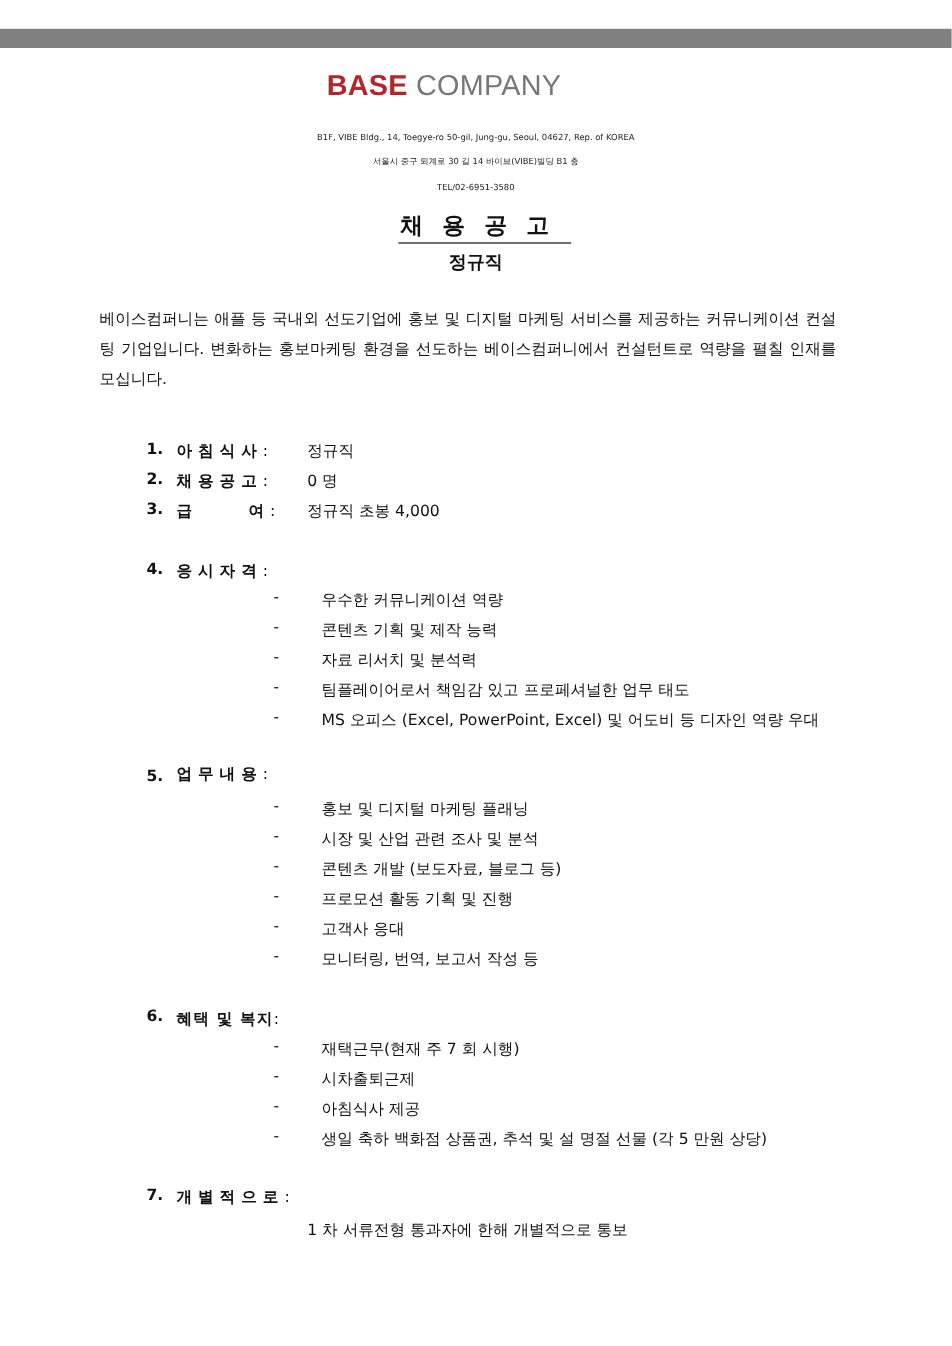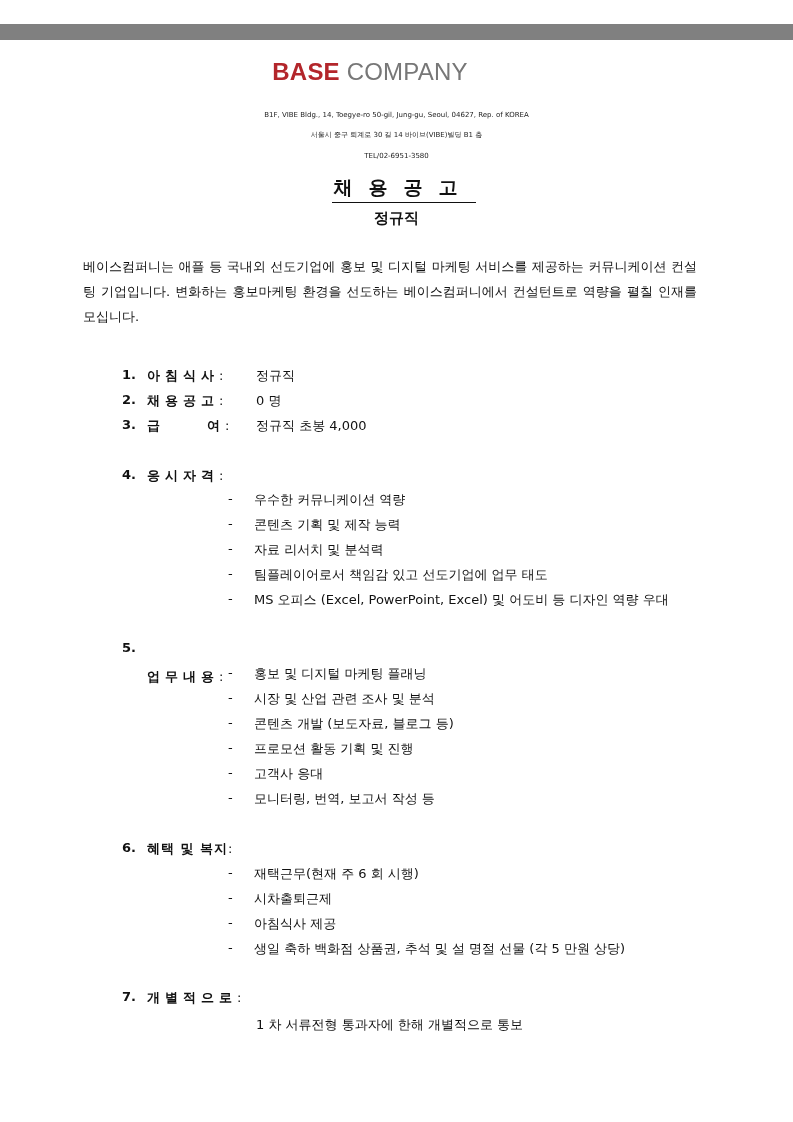--- a/index.html
+++ b/index.html
@@ -24,21 +24,21 @@
     .subtitle { position: absolute; left: 0; top: 209px; width: 793px; text-align: center; font-size: 15px; font-weight: bold; }
     .intro {
       position: absolute; left: 83px; top: 254px; width: 614px;
       font-size: 13px; line-height: 25px; text-align: justify; text-align-last: left;
     }
     .num { position: absolute; left: 122px; font-weight: bold; font-size: 13px; }
     .head { position: absolute; left: 147px; font-weight: bold; font-size: 13px; letter-spacing: 5px; white-space: nowrap; }
     .head .colon { font-weight: normal; letter-spacing: 0; }
     .val { position: absolute; left: 256px; font-size: 13px; white-space: nowrap; }
     .bul { position: absolute; left: 228px; font-size: 13px; }
-    .btxt { position: absolute; left: 254px; font-size: 13px; white-space: nowrap; }
+    .btxt { position: absolute; left: 268px; font-size: 13px; white-space: nowrap; }
   </style>
 </head>
 <body>
 
 <div class="topbar"></div>
 
 <div class="logo">
   <span class="b">BASE</span>
   <span class="c">COMPANY</span>
 </div>
@@ -74,47 +74,47 @@
 <div>
   <span class="num" style="top:467px">4.</span>
   <span class="head" style="top:467px"><span>응시자격</span><span class="colon">:</span></span>
   <span class="bul" style="top:491px">-</span>
     <span class="btxt" style="top:491px">우수한 커뮤니케이션 역량</span>
   <span class="bul" style="top:516px">-</span>
     <span class="btxt" style="top:516px">콘텐츠 기획 및 제작 능력</span>
   <span class="bul" style="top:541px">-</span>
     <span class="btxt" style="top:541px">자료 리서치 및 분석력</span>
   <span class="bul" style="top:566px">-</span>
-    <span class="btxt" style="top:566px">팀플레이어로서 책임감 있고 선도기업에 업무 태도</span>
+    <span class="btxt" style="top:566px">팀플레이어로서 책임감 있고 프로페셔널한 업무 태도</span>
   <span class="bul" style="top:591px">-</span>
     <span class="btxt" style="top:591px">MS 오피스 (Excel, PowerPoint, Excel) 및 어도비 등 디자인 역량 우대</span>
 </div>
 
 <div>
   <span class="num" style="top:640px">5.</span>
-  <span class="head" style="top:668px"><span>업무내용</span><span class="colon">:</span></span>
+  <span class="head" style="top:636px"><span>업무내용</span><span class="colon">:</span></span>
   <span class="bul" style="top:665px">-</span>
     <span class="btxt" style="top:665px">홍보 및 디지털 마케팅 플래닝</span>
   <span class="bul" style="top:690px">-</span>
     <span class="btxt" style="top:690px">시장 및 산업 관련 조사 및 분석</span>
   <span class="bul" style="top:715px">-</span>
     <span class="btxt" style="top:715px">콘텐츠 개발 (보도자료, 블로그 등)</span>
   <span class="bul" style="top:740px">-</span>
     <span class="btxt" style="top:740px">프로모션 활동 기획 및 진행</span>
   <span class="bul" style="top:765px">-</span>
     <span class="btxt" style="top:765px">고객사 응대</span>
   <span class="bul" style="top:790px">-</span>
     <span class="btxt" style="top:790px">모니터링, 번역, 보고서 작성 등</span>
 </div>
 
 <div>
   <span class="num" style="top:840px">6.</span>
   <span class="head" style="top:840px;letter-spacing:1px"><span>혜택 및 복지</span><span class="colon">:</span></span>
   <span class="bul" style="top:865px">-</span>
-    <span class="btxt" style="top:865px">재택근무(현재 주 6 회 시행)</span>
+    <span class="btxt" style="top:865px">재택근무(현재 주 7 회 시행)</span>
   <span class="bul" style="top:890px">-</span>
     <span class="btxt" style="top:890px">시차출퇴근제</span>
   <span class="bul" style="top:915px">-</span>
     <span class="btxt" style="top:915px">아침식사 제공</span>
   <span class="bul" style="top:940px">-</span>
     <span class="btxt" style="top:940px">생일 축하 백화점 상품권, 추석 및 설 명절 선물 (각 5 만원 상당)</span>
 </div>
 
 <div>
   <span class="num" style="top:989px">7.</span>

